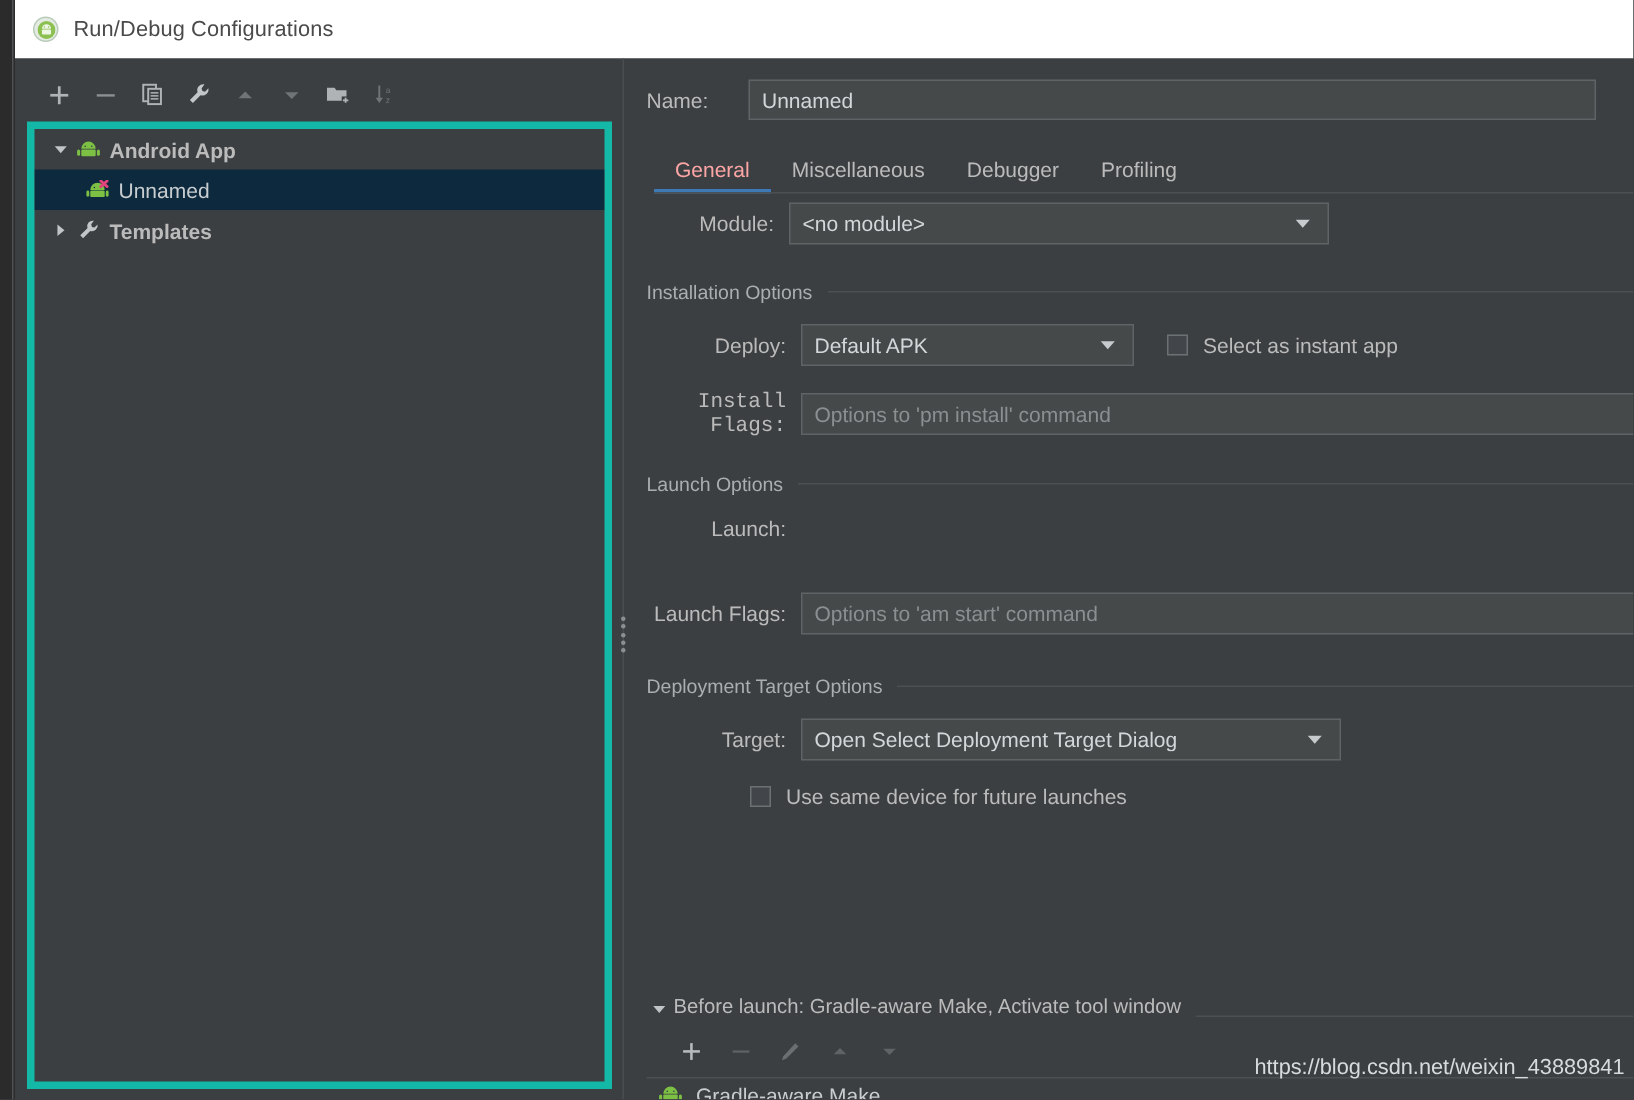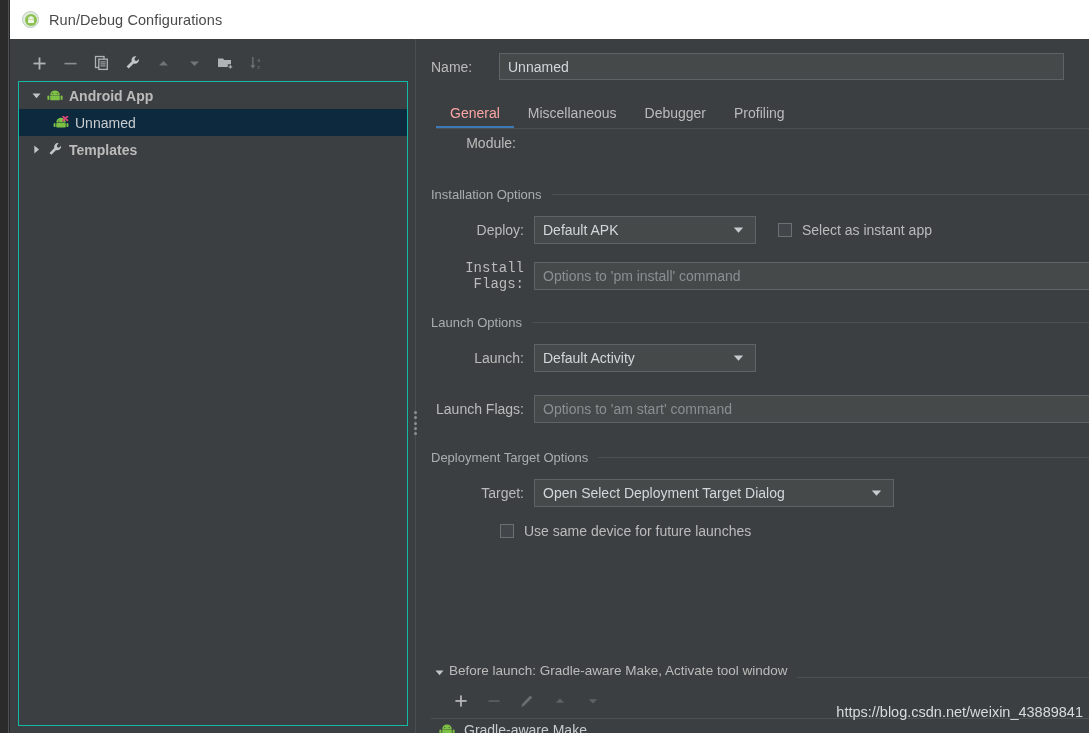--- a/index.html
+++ b/index.html
@@ -56,21 +56,21 @@
     display: flex; align-items: center; gap: 0px;
   }
   .tb-btn {
     width: 31px; height: 26px;
     display: flex; align-items: center; justify-content: center;
   }
   .tb-btn svg { display: block; }
 
   .tree-box {
     position: absolute; left: 8px; top: 42px; width: 390px; height: 645px;
-    border: 1px solid #14b8a6;
+    border: 5px solid #14b8a6;
     background: #3c3f41;
     overflow: hidden;
   }
   .tree-row {
     height: 27px; display: flex; align-items: center;
     padding-left: 8px; font-size: 14px;
   }
   .tree-row.group { font-weight: bold; color: #bbbbbb; }
   .tree-row.child { padding-left: 32px; color: #c8cdd0; }
   .tree-row.selected { background: #0d293e; }
@@ -395,20 +395,28 @@
       <div class="tab">Miscellaneous</div>
       <div class="tab">Debugger</div>
       <div class="tab">Profiling</div>
     </div>
     <div class="tabs-underline"></div>
 
     <div class="form">
 
       <div class="row" style="left:9px; top:0px;">
         <span class="flabel" style="width:85px; margin-right:10px;">Module:</span>
+        <div class="combo" style="width:360px;">
+          <span class="cval">&lt;no module&gt;</span>
+          <span class="carrow">
+            <svg width="11" height="8" viewBox="0 0 11 8">
+                <path d="M0.8 1.5 L10.2 1.5 L5.5 6.8 Z" fill="#c8cbcd"></path>
+              </svg>
+          </span>
+        </div>
       </div>
 
       <div class="section" style="left:9px; top:52px; width:658px;">
         <span class="stitle">Installation Options</span>
         <span class="sline"></span>
       </div>
 
       <div class="row" style="left:9px; top:81px;">
         <span class="flabel" style="width:93px; margin-right:10px;">Deploy:</span>
         <div class="combo" style="width:222px;">
@@ -430,28 +438,20 @@
         </div>
       </div>
 
       <div class="section" style="left:9px; top:180px; width:658px;">
         <span class="stitle">Launch Options</span>
         <span class="sline"></span>
       </div>
 
       <div class="row" style="left:9px; top:209px;">
         <span class="flabel" style="width:93px; margin-right:10px;">Launch:</span>
-        <div class="combo" style="width:222px;">
-          <span class="cval">Default Activity</span>
-          <span class="carrow">
-            <svg width="11" height="8" viewBox="0 0 11 8">
-                <path d="M0.8 1.5 L10.2 1.5 L5.5 6.8 Z" fill="#c8cbcd"></path>
-              </svg>
-          </span>
-        </div>
       </div>
 
       <div class="row" style="left:9px; top:260px;">
         <span class="flabel" style="width:93px; margin-right:10px;">Launch Flags:</span>
         <div class="textfield" style="width:580px;">
           <span>Options to 'am start' command</span>
         </div>
       </div>
 
       <div class="section" style="left:9px; top:315px; width:658px;">

